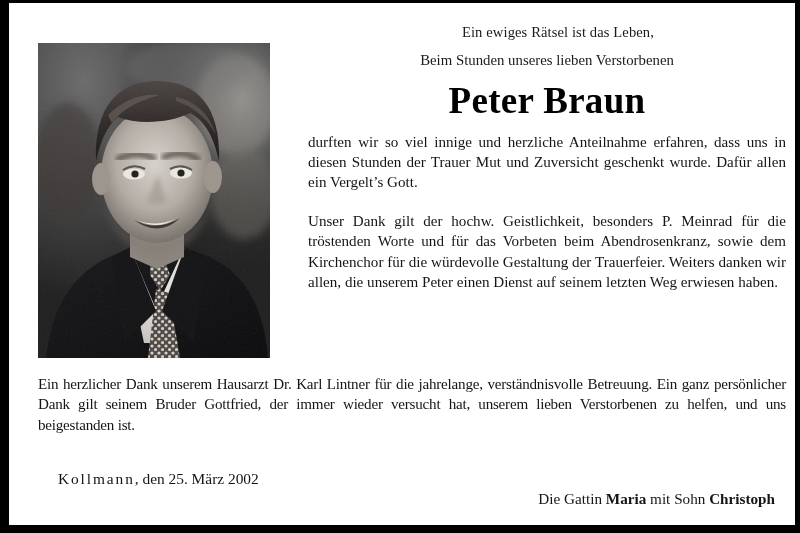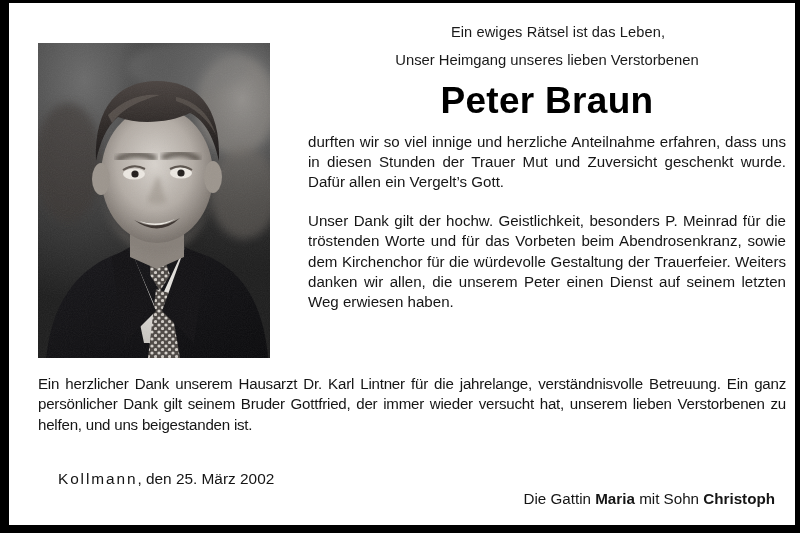--- a/index.html
+++ b/index.html
@@ -14,20 +14,21 @@
     position: relative;
     width: 800px;
     height: 533px;
     background: #ffffff;
     box-sizing: border-box;
     border-left: 9px solid #000000;
     border-right: 5px solid #000000;
     border-top: 3px solid #000000;
     border-bottom: 8px solid #000000;
     overflow: hidden;
+    font-family: Liberation Serif, serif;
   }
   .inner {
     position: relative;
     width: 100%;
     height: 100%;
     background: #ffffff;
   }
 
   
   .photo {
@@ -244,21 +245,21 @@
         <rect width="232" height="315" filter="url(#grain)" opacity="0.55"></rect>
       </svg>
     </div>
 
     <div class="col-right">
       <div class="epigraph">
         <div>Ein ewiges Rätsel ist das Leben,</div>
       </div>
 
 
-      <div class="subtitle">Unser Heimgang unseres lieben Verstorbenen</div>
+      <div class="subtitle">Beim Stunden unseres lieben Verstorbenen</div>
 
       <div class="deceased-name">Peter Braun</div>
 
       <div class="para p-first">durften wir so viel innige und herzliche Anteilnahme erfahren, dass uns in diesen Stunden der Trauer Mut und Zuversicht geschenkt wurde. Dafür allen ein Vergelt’s Gott.</div>
       <div class="para p-second">Unser Dank gilt der hochw. Geistlichkeit, besonders P. Meinrad für die tröstenden Worte und für das Vorbeten beim Abendrosenkranz, sowie dem Kirchenchor für die würdevolle Gestaltung der Trauerfeier. Weiters danken wir allen, die unserem Peter einen Dienst auf seinem letzten Weg erwiesen haben.</div>
     </div>
 
     <div class="col-full">
       <div class="para-wide tight">Ein herzlicher Dank unserem Hausarzt Dr. Karl Lintner für die jahrelange, verständnisvolle Betreuung. Ein ganz persönlicher Dank gilt seinem Bruder Gottfried, der immer wieder versucht hat, unserem lieben Verstorbenen zu helfen, und uns beigestanden ist.</div>
     </div>

